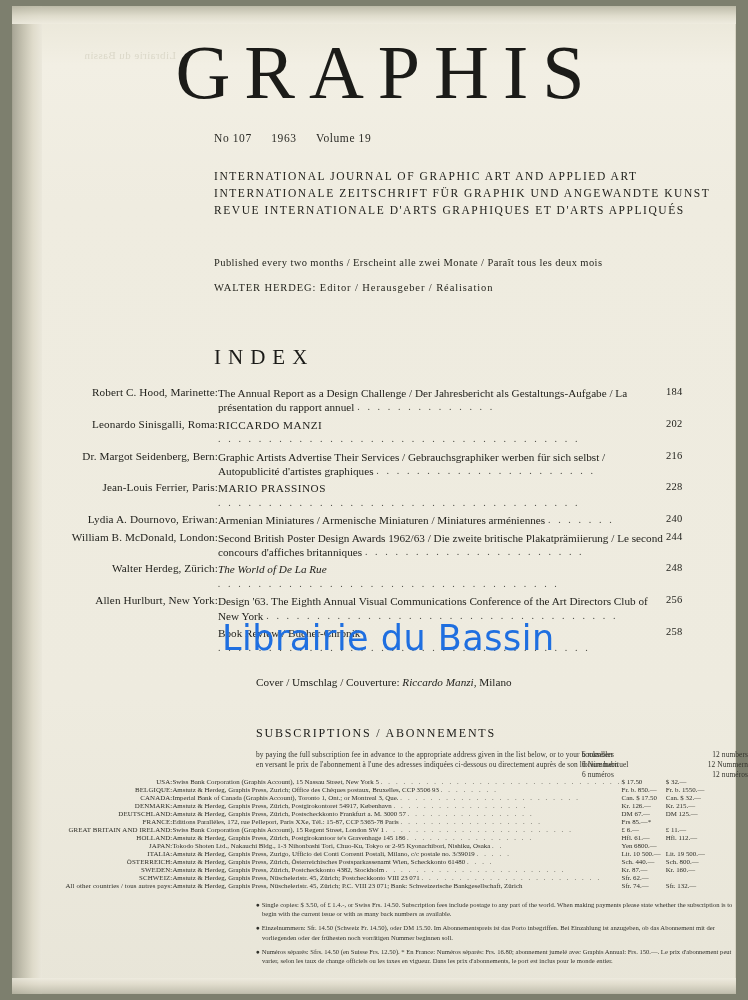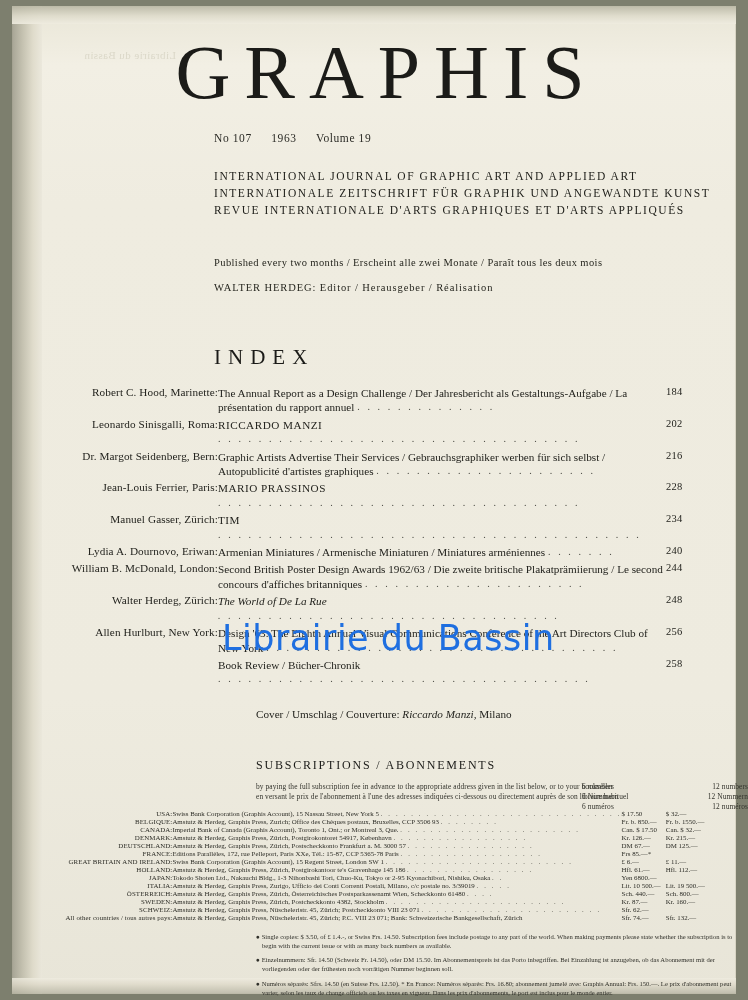--- a/index.html
+++ b/index.html
@@ -281,25 +281,20 @@
         </tr>
         <tr>
           <td class="author">Dr. Margot Seidenberg, Bern:</td>
           <td class="entry"><span>Graphic Artists Advertise Their Services / Gebrauchsgraphiker werben für sich selbst / Autopublicité d'artistes graphiques</span> <span class="dots">. . . . . . . . . . . . . . . . . . . . . .</span></td>
           <td class="pageno">216</td>
         </tr>
         <tr>
           <td class="author">Jean-Louis Ferrier, Paris:</td>
           <td class="entry sc"><span>MARIO PRASSINOS</span> <span class="dots">. . . . . . . . . . . . . . . . . . . . . . . . . . . . . . . . . . . .</span></td>
           <td class="pageno">228</td>
-        </tr>
-        <tr>
-          <td class="author">Manuel Gasser, Zürich:</td>
-          <td class="entry sc"><span>TIM</span> <span class="dots">. . . . . . . . . . . . . . . . . . . . . . . . . . . . . . . . . . . . . . . . . .</span></td>
-          <td class="pageno">234</td>
         </tr>
         <tr>
           <td class="author">Lydia A. Dournovo, Eriwan:</td>
           <td class="entry"><span>Armenian Miniatures / Armenische Miniaturen / Miniatures arméniennes</span> <span class="dots">. . . . . . .</span></td>
           <td class="pageno">240</td>
         </tr>
         <tr>
           <td class="author">William B. McDonald, London:</td>
           <td class="entry"><span>Second British Poster Design Awards 1962/63 / Die zweite britische Plakatprämiierung / Le second concours d'affiches britanniques</span> <span class="dots">. . . . . . . . . . . . . . . . . . . . . .</span></td>
           <td class="pageno">244</td>

